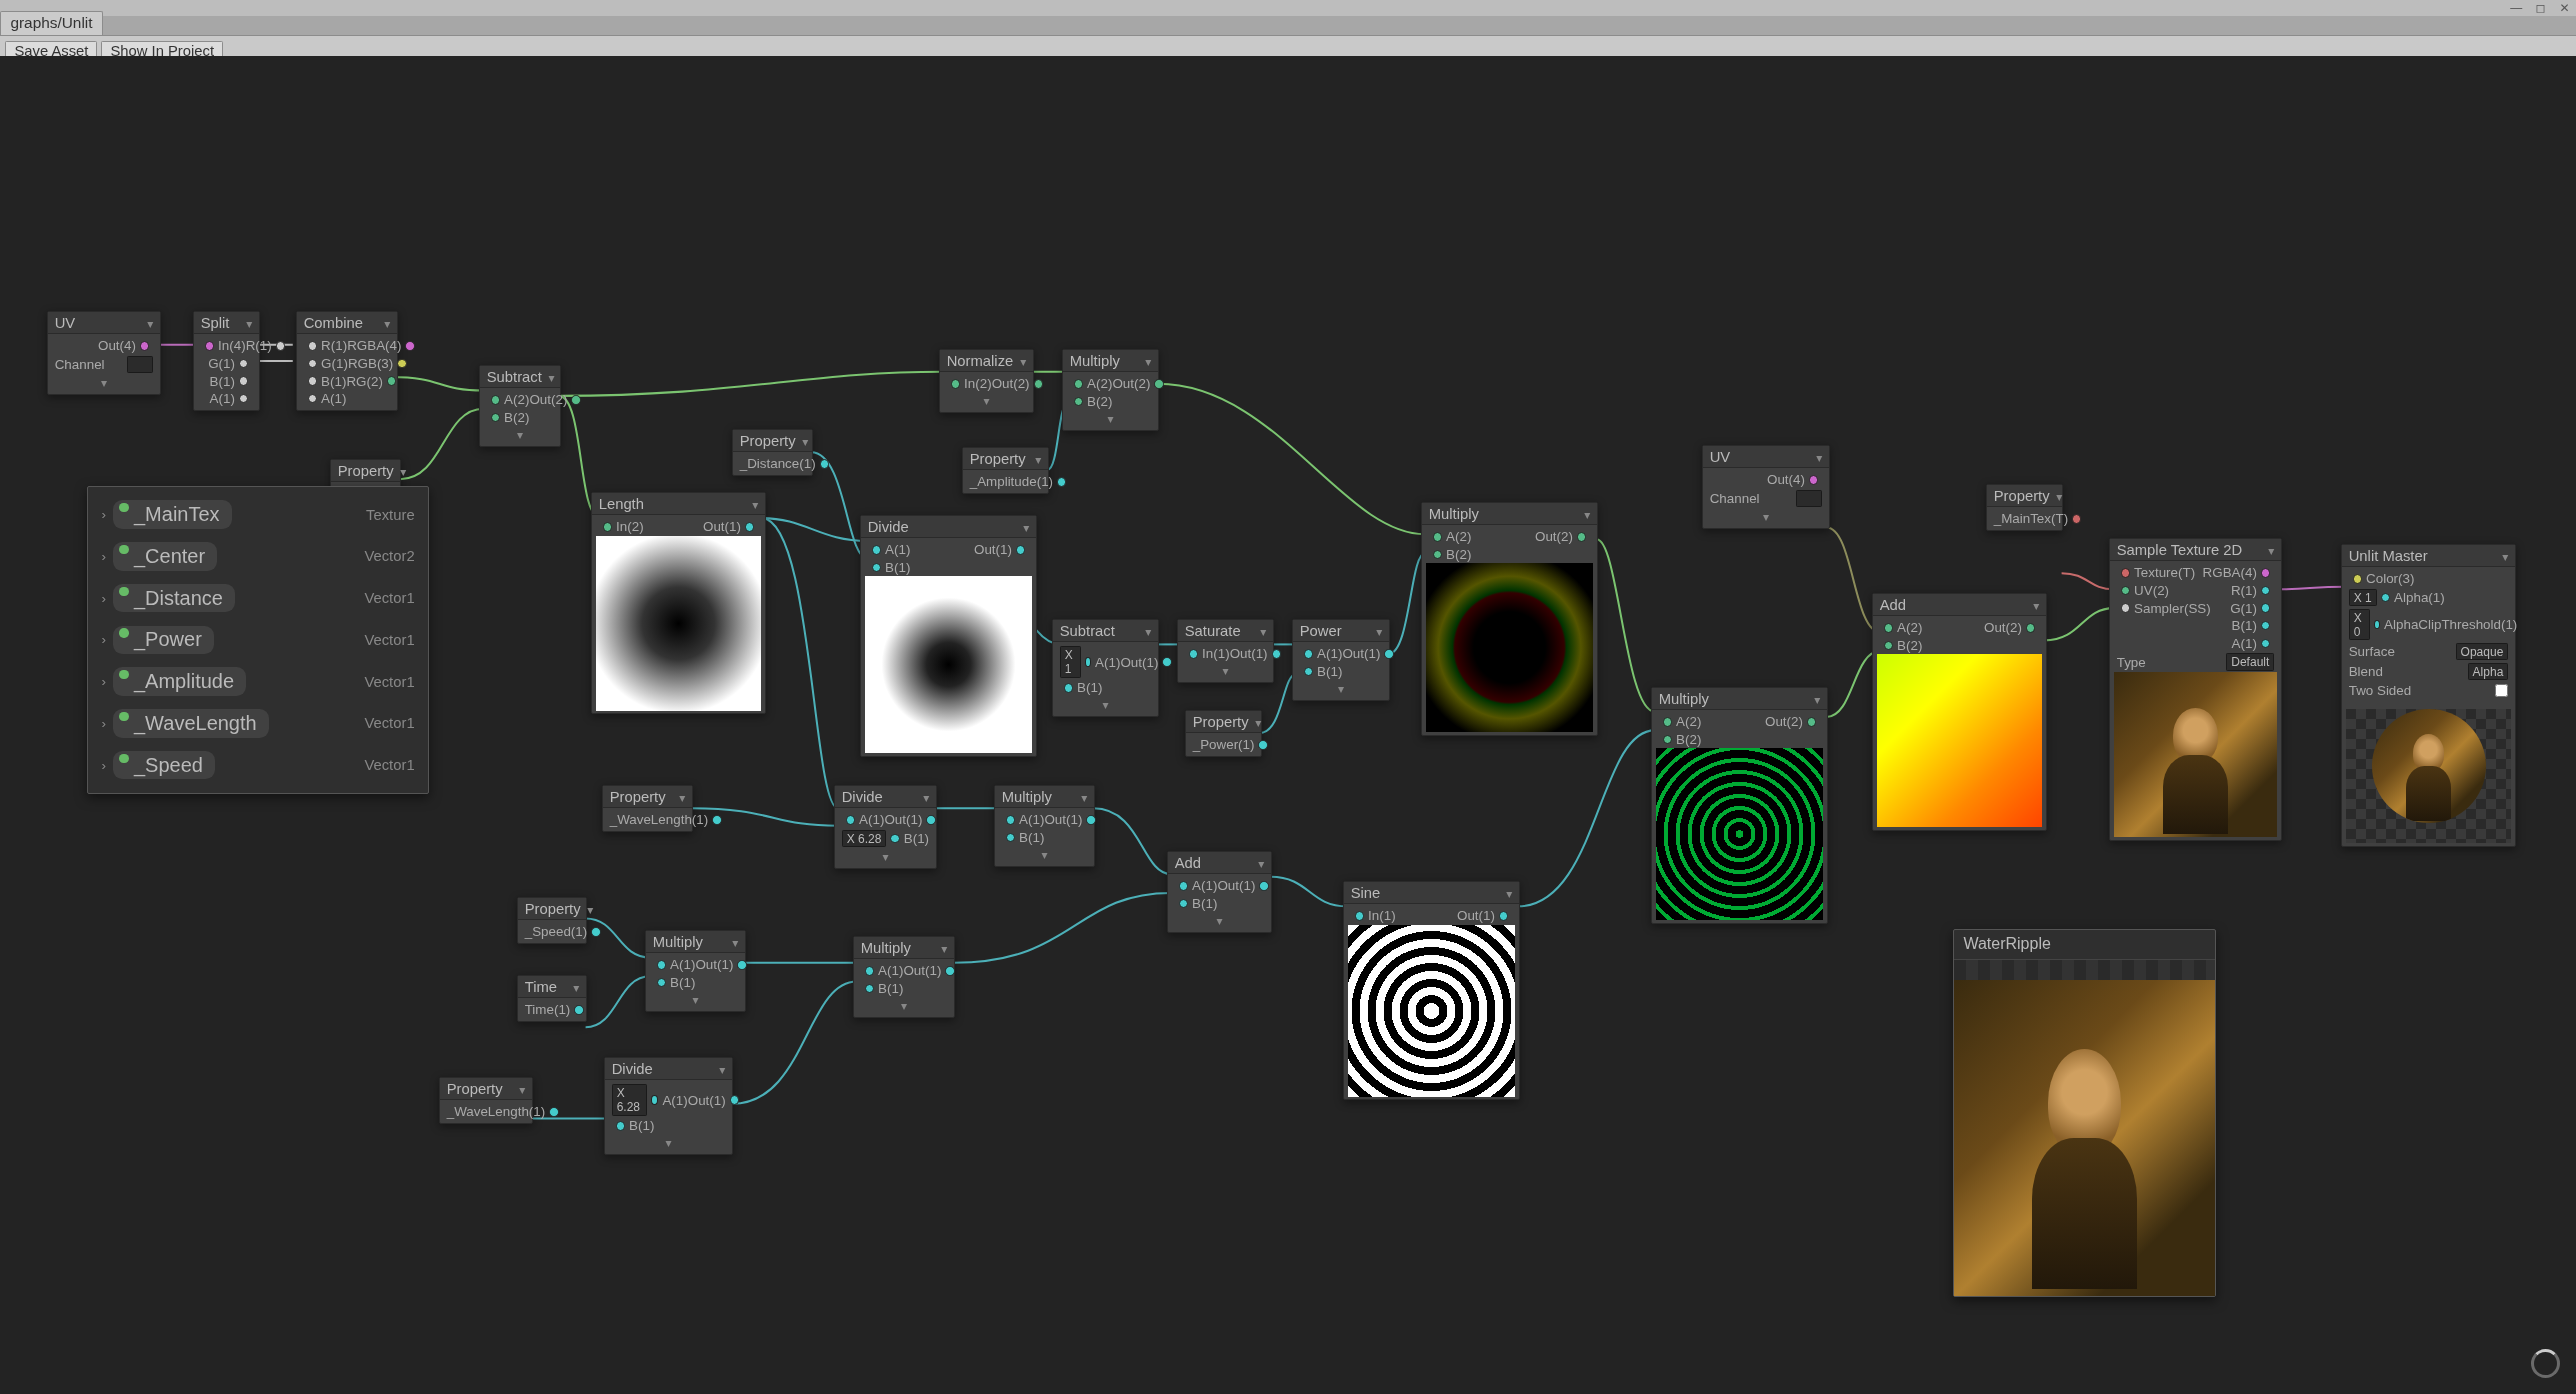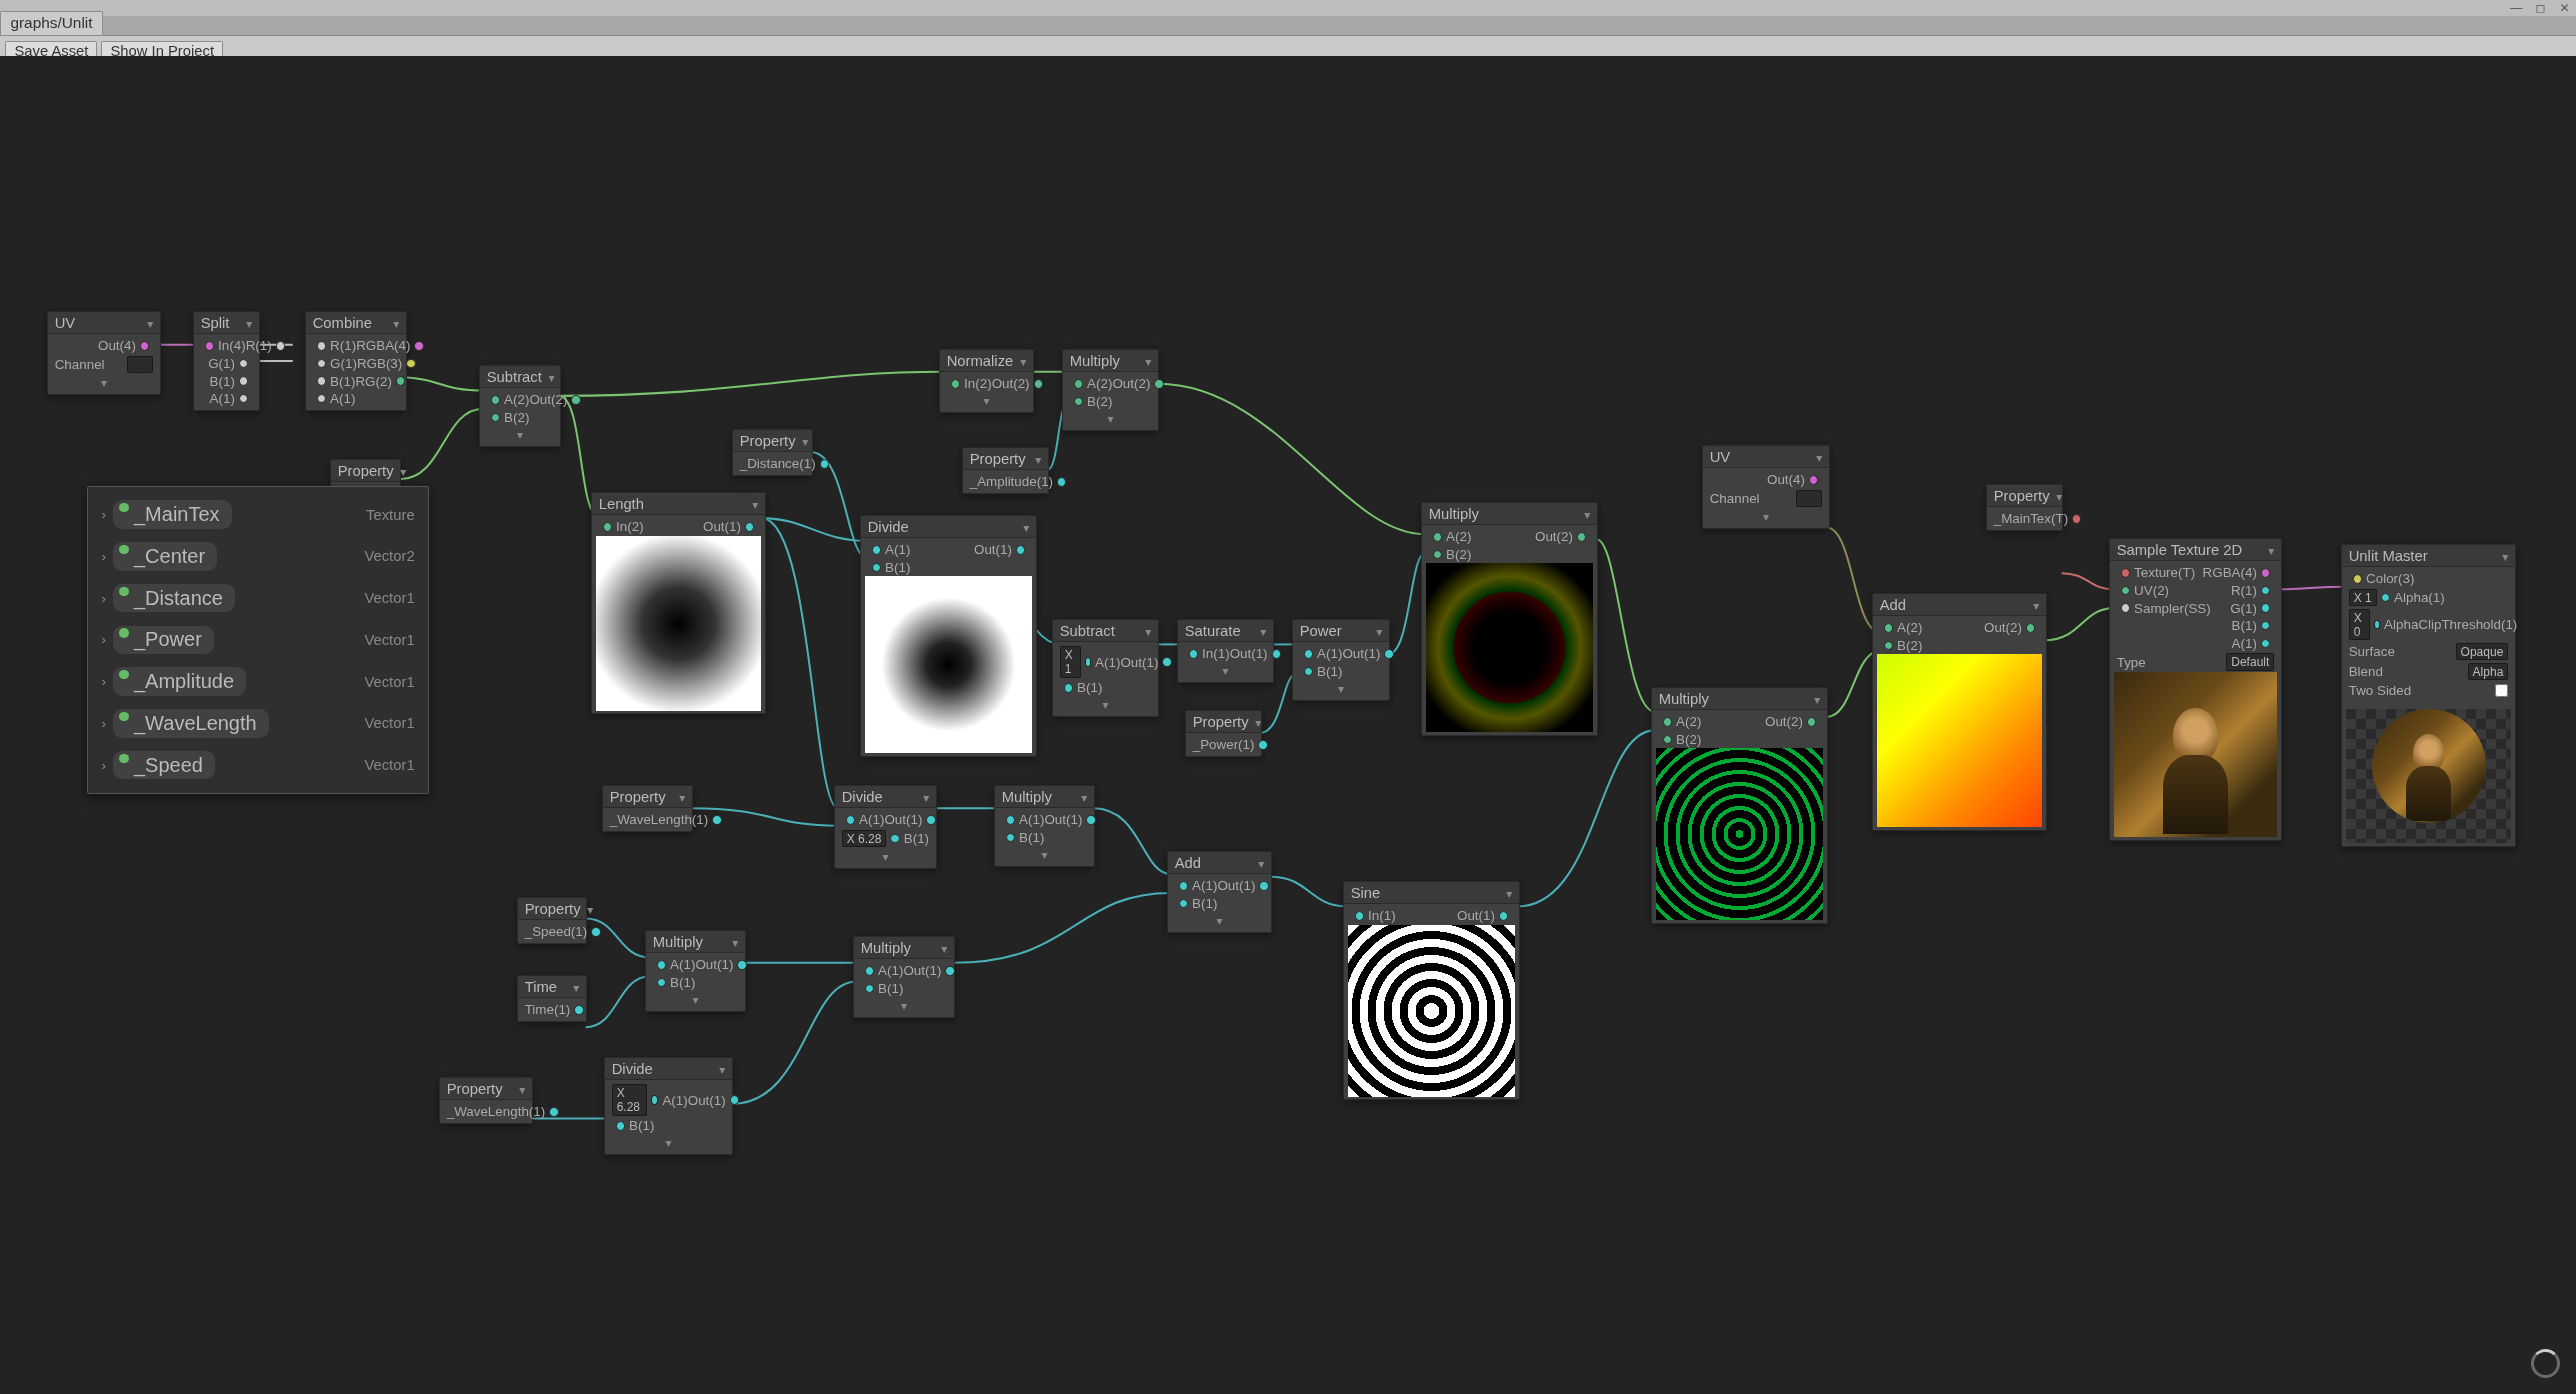--- a/index.html
+++ b/index.html
@@ -216,21 +216,21 @@
       <div class="row">
           <span class="l"></span>
           <span class="r">
             <span>A(1)</span>
             <span class="port w"></span>
           </span>
         </div>
     </div>
   </div>
 
-  <div class="node" style="left:305px; top:255px; width:102px;">
+  <div class="node" style="left:296px; top:255px; width:102px;">
     <div class="node-head">
         <span>Combine</span>
         <span class="chev"></span>
       </div>
     <div class="node-body">
       <div class="row">
           <span class="l">
             <span class="port w"></span>
             <span>R(1)</span>
           </span>
@@ -1082,16 +1082,23 @@
             <span class="bb-pill">
               <span class="bb-dot"></span>
               <span>_Speed</span>
             </span>
           </span>
           <span class="bb-type">Vector1</span>
         </div>
       </div>
   </div>
 
+  <div class="main-prev" style="left:1953px; top:873px; width:263px;">
+    <div class="main-prev-head">WaterRipple</div>
+    <div class="main-prev-strip"></div>
+    <div style="height:316px;">
+        <div class="mona"></div>
+      </div>
+  </div>
 
   <div class="spinner"></div>
 </div>
 
 
 </body></html>

